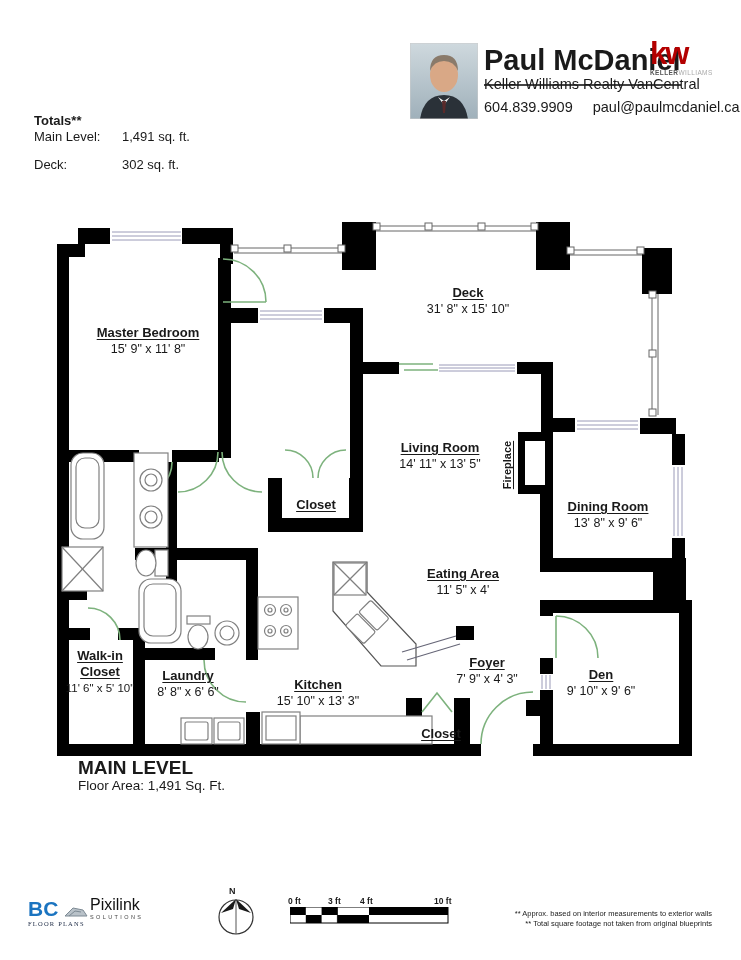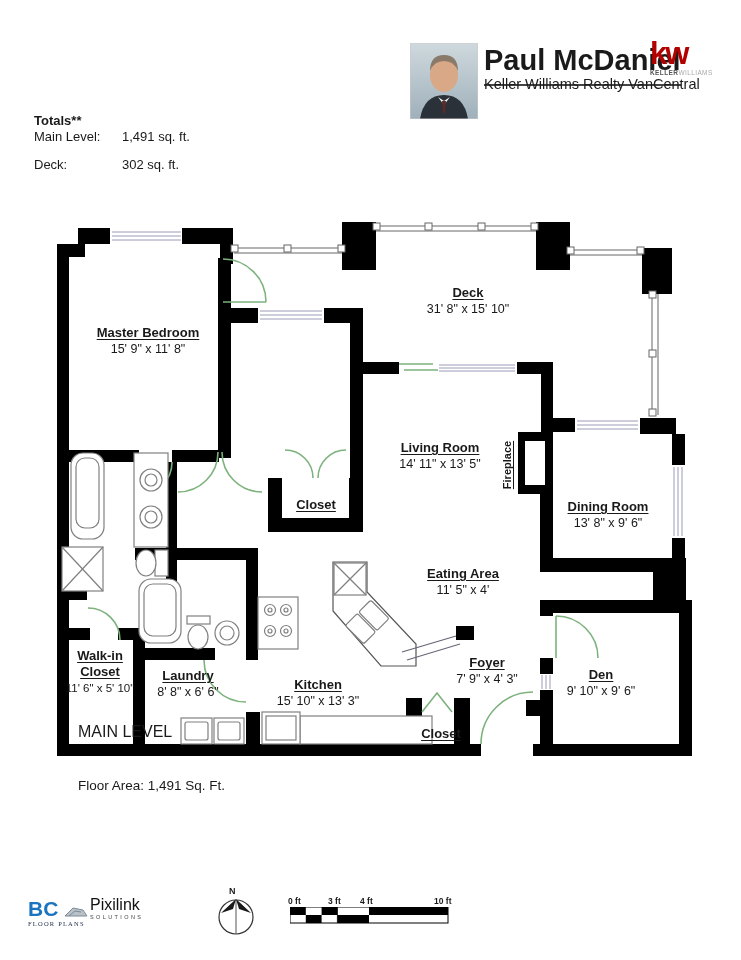--- a/index.html
+++ b/index.html
@@ -23,21 +23,21 @@
   .contact{left:484px;top:99px;font-size:14.5px;}
   .contact .email{margin-left:16px;}
   
   .room-label{position:absolute;text-align:center;color:#191919;}
   .rn{font-weight:bold;font-size:13px;text-decoration:underline;text-underline-offset:2px;line-height:16px;}
   .rd{font-size:12.5px;line-height:15px;margin-top:1px;white-space:nowrap;}
   .room-label.small .rd{font-size:11.5px;}
   .fireplace{transform:rotate(-90deg);width:64px;}
   .fireplace .rn{font-size:11px;}
   
-  .level-title{left:78px;top:723px;font-size:16px;font-weight:normal;}
+  .level-title{left:78px;top:757px;font-size:19px;font-weight:bold;}
   .area-text{left:78px;top:778px;font-size:13.5px;}
   
   .bc-logo{left:28px;top:899px;width:66px;text-align:left;}
   .bc-top{font-size:21px;font-weight:bold;color:#1b74c0;line-height:20px;}
   .bc-sub{font-family:"Liberation Serif",serif;font-size:6.5px;letter-spacing:1.2px;color:#23304a;}
   .pixi{left:90px;top:897px;}
   .pixi-top{font-size:16px;font-weight:normal;color:#111;line-height:16px;}
   .pixi-sub{font-size:5.5px;letter-spacing:2.4px;color:#444;margin-top:1px;}
   .compass-n{left:229px;top:886px;font-size:9px;font-weight:bold;}
   .scale-wrap{left:290px;top:896px;width:170px;height:36px;}
@@ -244,20 +244,24 @@
     <ellipse cx="34" cy="32" rx="14" ry="17" fill="#d9a886"></ellipse>
     <path d="M20,28 Q20,12 34,12 Q48,12 48,28 Q44,18 34,18 Q24,18 20,28 Z" fill="#8a7a6a"></path>
     <rect width="68" height="76" fill="none" stroke="#cccccc"></rect>
   </svg>
   <div class="abs agent-name">Paul McDaniel</div>
   <div class="abs kw">kw</div>
   <div class="abs kwsub">
     <span class="b">KELLER</span><span class="l">WILLIAMS</span>
   </div>
   <div class="abs brokerage">Keller Williams Realty VanCentral</div>
+  <div class="abs contact">
+    <span>604.839.9909</span>
+    <span class="email">paul@paulmcdaniel.ca</span>
+  </div>
 
   <div class="room-label" style="left:78px;top:325px;width:140px">
     <div class="rn">Master Bedroom</div>
     <div class="rd">15' 9" x 11' 8"</div>
   </div>
   <div class="room-label" style="left:398px;top:285px;width:140px">
     <div class="rn">Deck</div>
     <div class="rd">31' 8" x 15' 10"</div>
   </div>
   <div class="room-label" style="left:370px;top:440px;width:140px">
@@ -334,14 +338,18 @@
     <svg style="position:absolute;left:0;top:11px" width="160" height="18" viewBox="0 0 160 18">
       <rect x="0" y="0" width="158" height="16" fill="#ffffff" stroke="#000000"></rect>
       <rect x="0" y="0" width="15.8" height="8" fill="#000000"></rect>
       <rect x="31.6" y="0" width="15.8" height="8" fill="#000000"></rect>
       <rect x="79" y="0" width="79" height="8" fill="#000000"></rect>
       <rect x="15.8" y="8" width="15.8" height="8" fill="#000000"></rect>
       <rect x="47.4" y="8" width="31.6" height="8" fill="#000000"></rect>
       <line x1="47.4" y1="0" x2="47.4" y2="16" stroke="#000000" stroke-width="0.8"></line>
     </svg>
   </div>
+  <div class="abs disc">
+    <div>** Approx. based on interior measurements to exterior walls</div>
+    <div>** Total square footage not taken from original blueprints</div>
+  </div>
 
 </div>
 
 </body></html>

